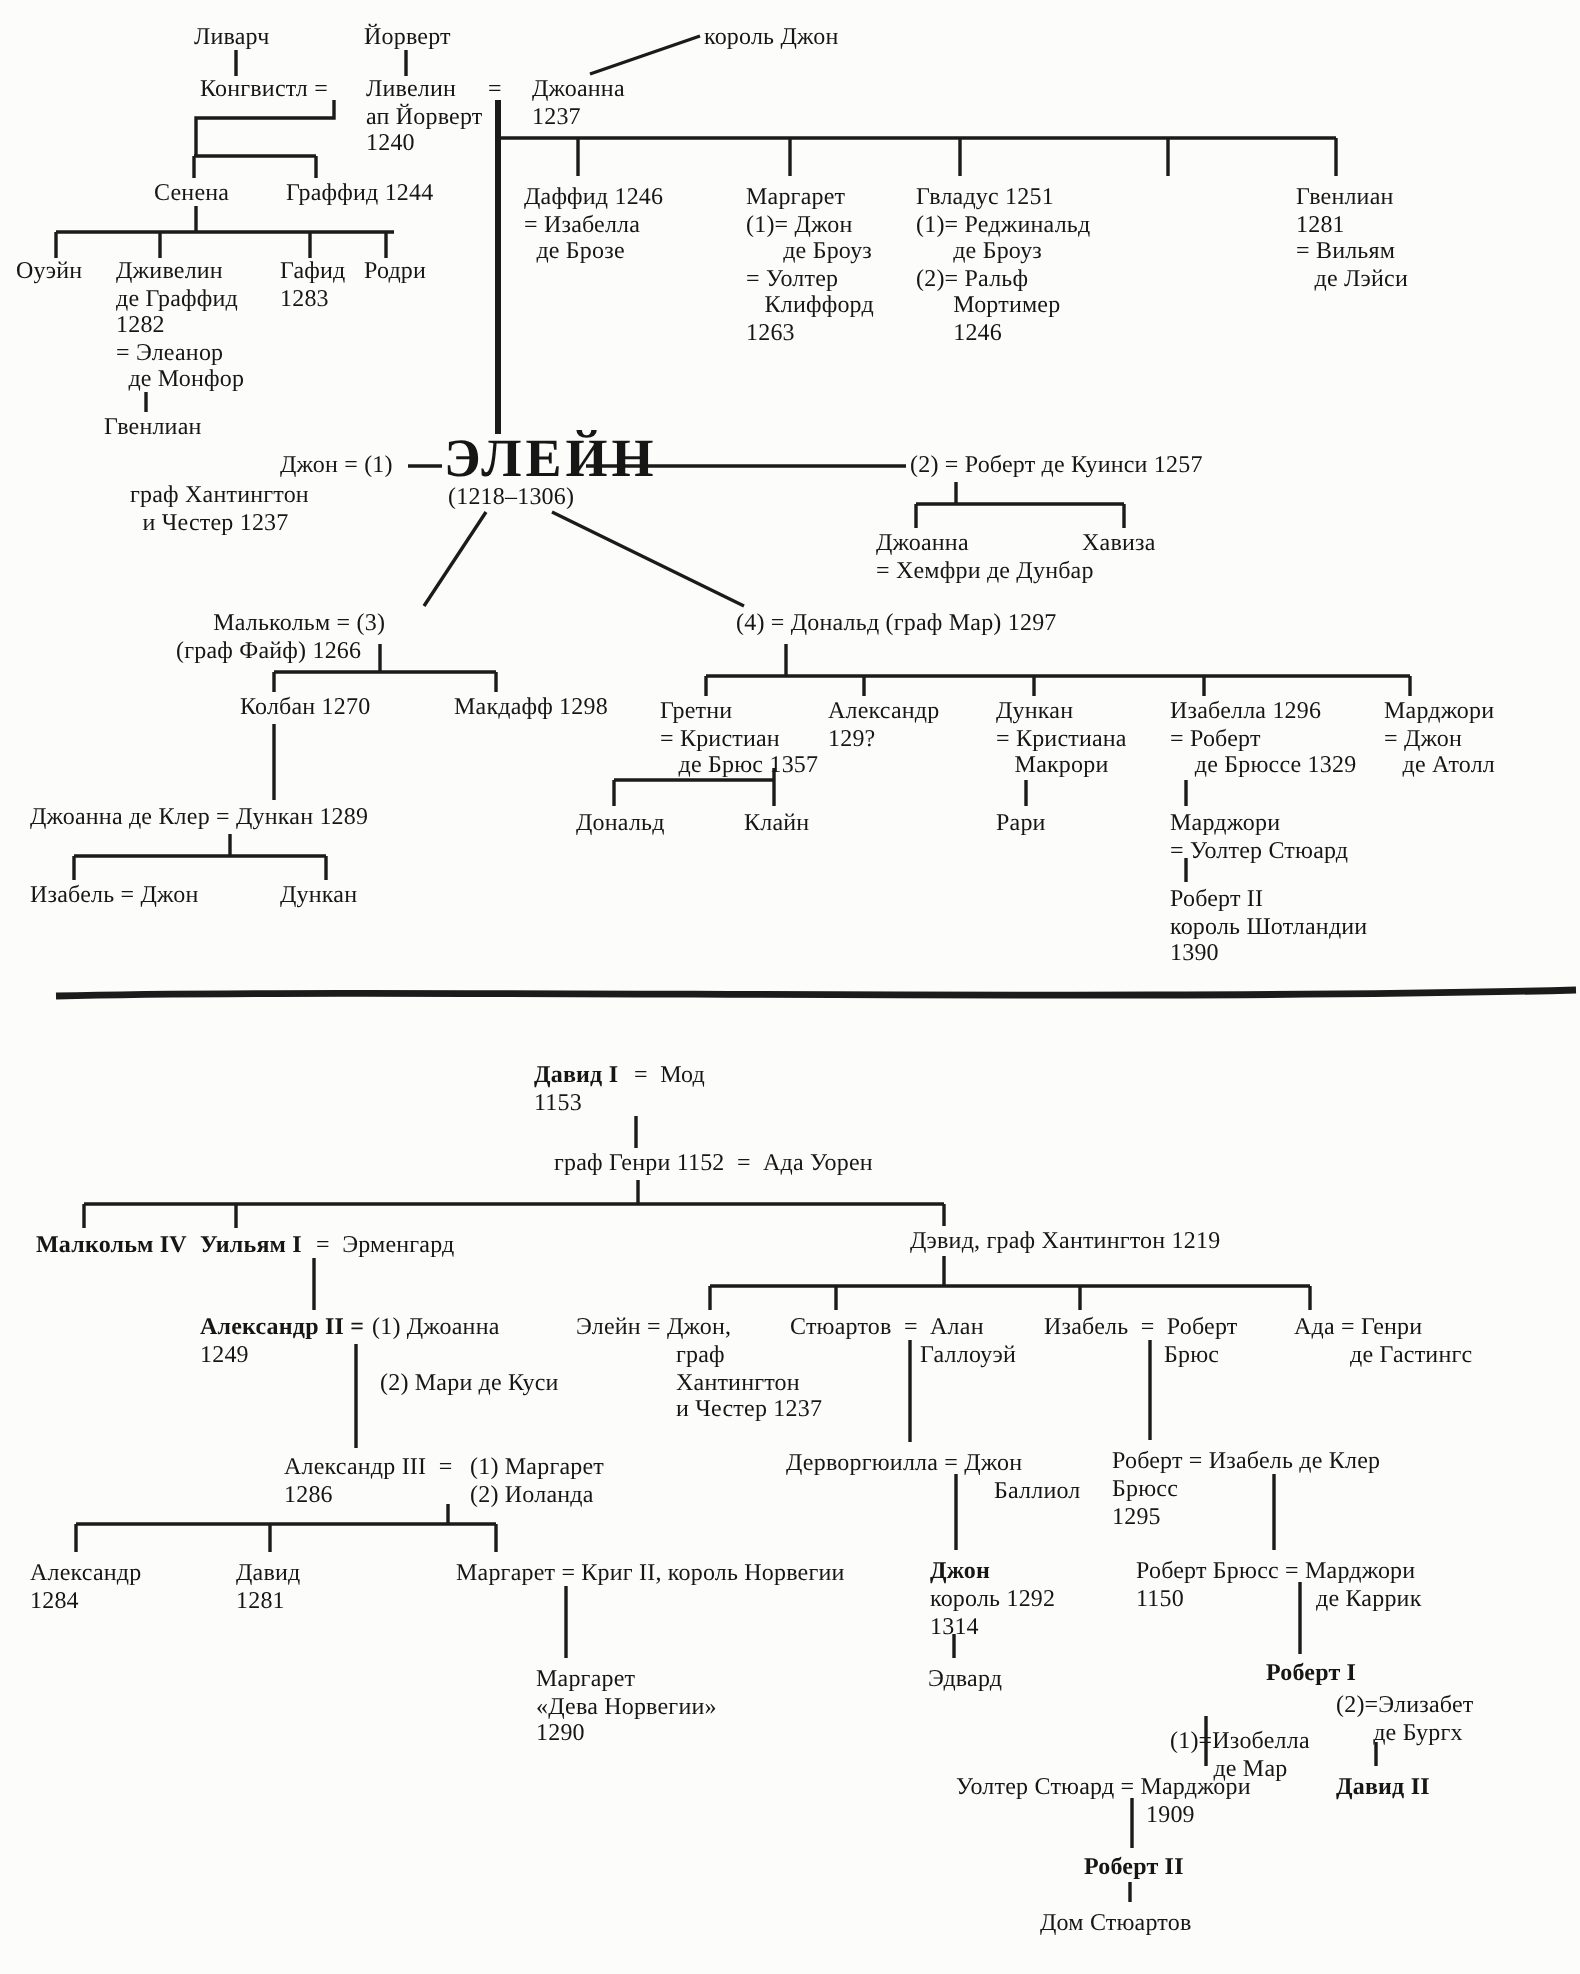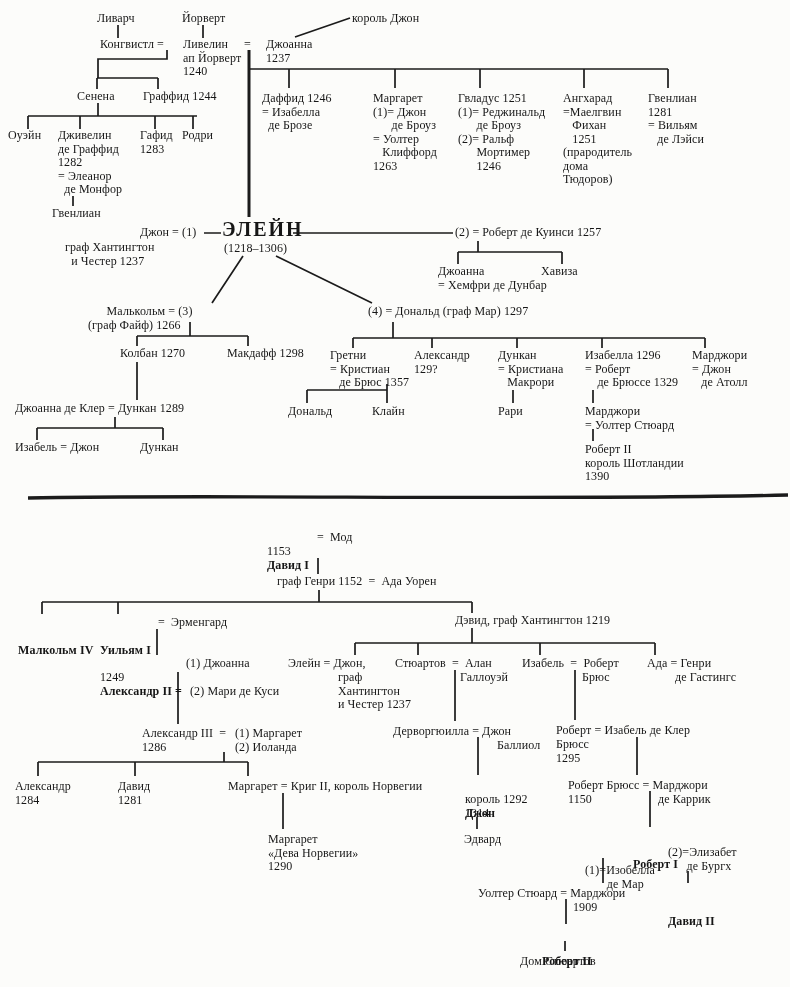--- a/index.html
+++ b/index.html
@@ -8,22 +8,22 @@
     background:#fcfcfa;
     font-family:"Liberation Serif","DejaVu Serif",serif;
     color:#161616;
   }
   #stage{position:absolute;left:0;top:0;width:790px;height:987px;}
   svg.wires{position:absolute;left:0;top:0;pointer-events:none;}
   .n{
     position:absolute;white-space:pre;
     font-size:12px;line-height:13.5px;letter-spacing:.1px;
   }
-  .b{font-weight:700;margin-top:28px;}
-  .big{font-size:20px;line-height:22px;font-weight:700;letter-spacing:2px;}
+  .b{font-weight:700;}
+  .big{font-size:27px;line-height:22px;font-weight:700;letter-spacing:2px;}
   .cap{font-size:16.5px;line-height:19px;letter-spacing:.4px;}
 </style>
 </head>
 <body>
 
 <div id="stage">
 
   <svg class="wires" width="790" height="987" viewBox="0 0 790 987">
     <g fill="none" stroke="#1b1b1b" stroke-width="1.7">
 
@@ -98,27 +98,20 @@
       де Броуз
 = Уолтер
    Клиффорд
 1263</div>
   <div class="n" style="left:458px;top:92px">Гвладус 1251
 (1)= Реджинальд
       де Броуз
 (2)= Ральф
       Мортимер
       1246</div>
-  <div class="n" style="left:563px;top:92px">Ангхарад
-=Маелгвин
-   Фихан
-   1251
-(прародитель
-дома
-Тюдоров)</div>
   <div class="n" style="left:648px;top:92px">Гвенлиан
 1281
 = Вильям
    де Лэйси</div>
   <div class="n" style="left:140px;top:226px">Джон = (1)</div>
   <div class="n" style="left:65px;top:241px">граф Хантингтон
   и Честер 1237</div>
   <div class="n big" style="left:222px;top:218px">ЭЛЕЙН</div>
   <div class="n" style="left:224px;top:242px">(1218–1306)</div>
   <div class="n" style="left:455px;top:226px">(2) = Роберт де Куинси 1257</div>

